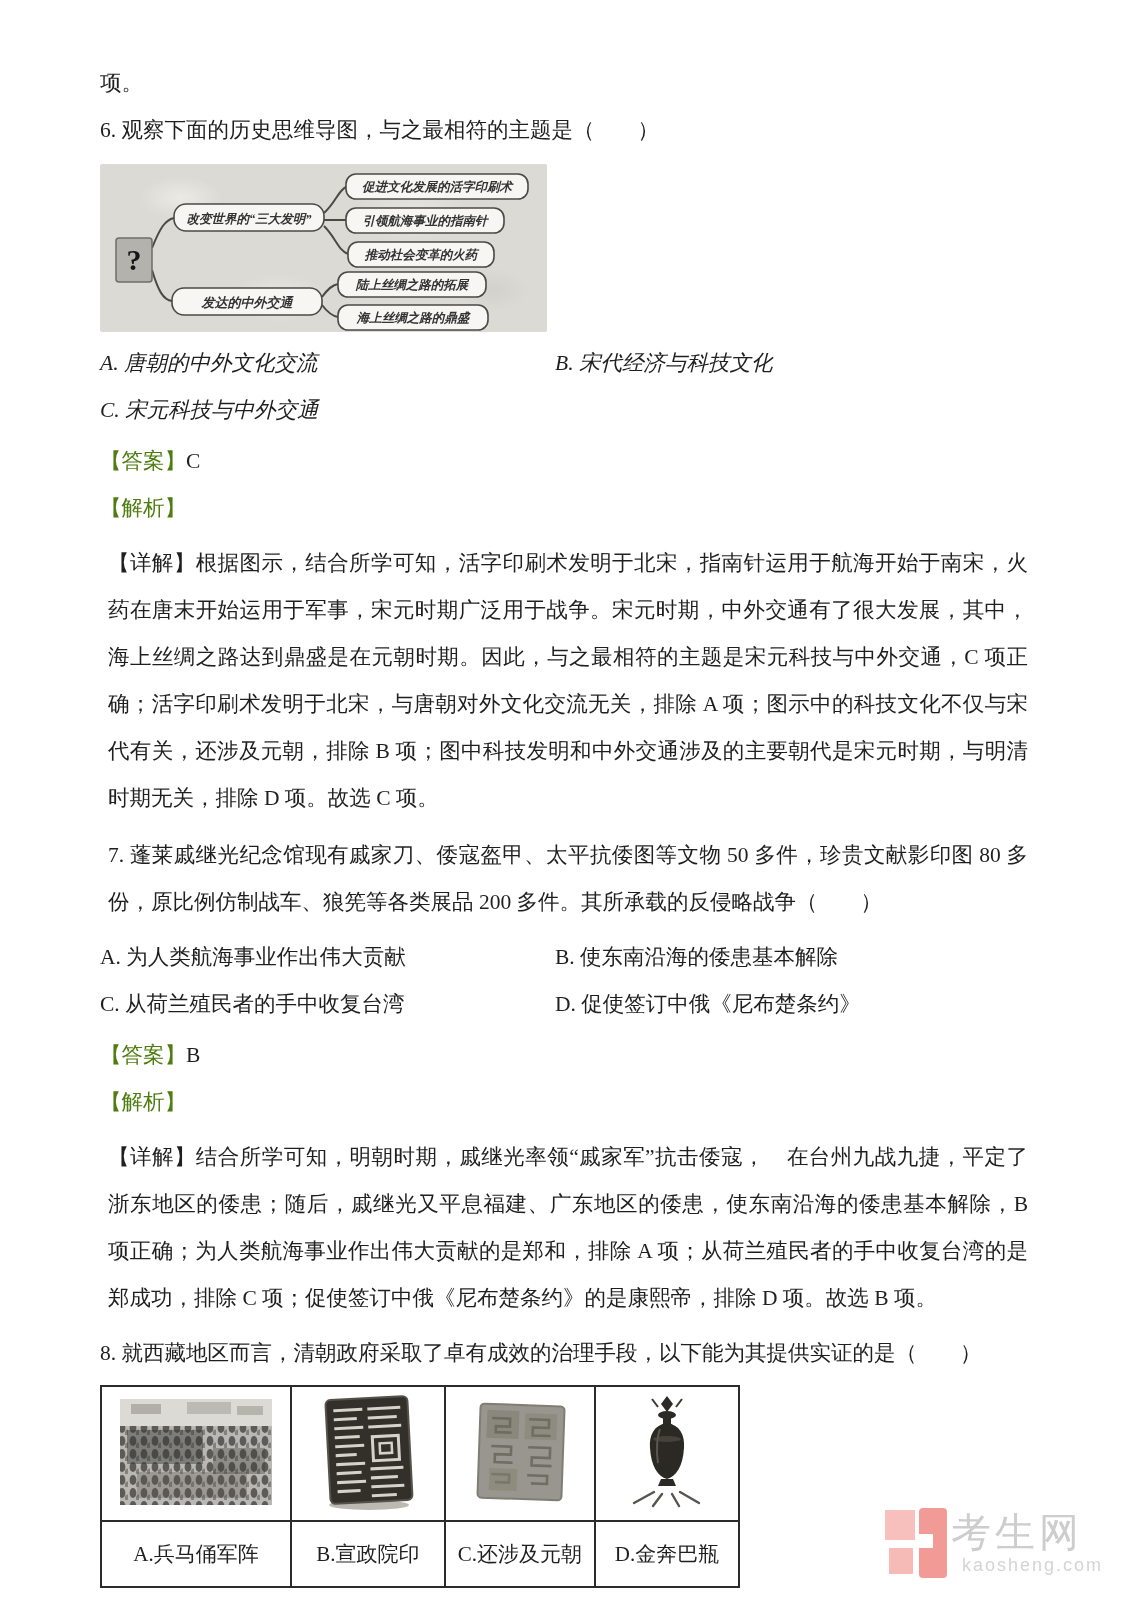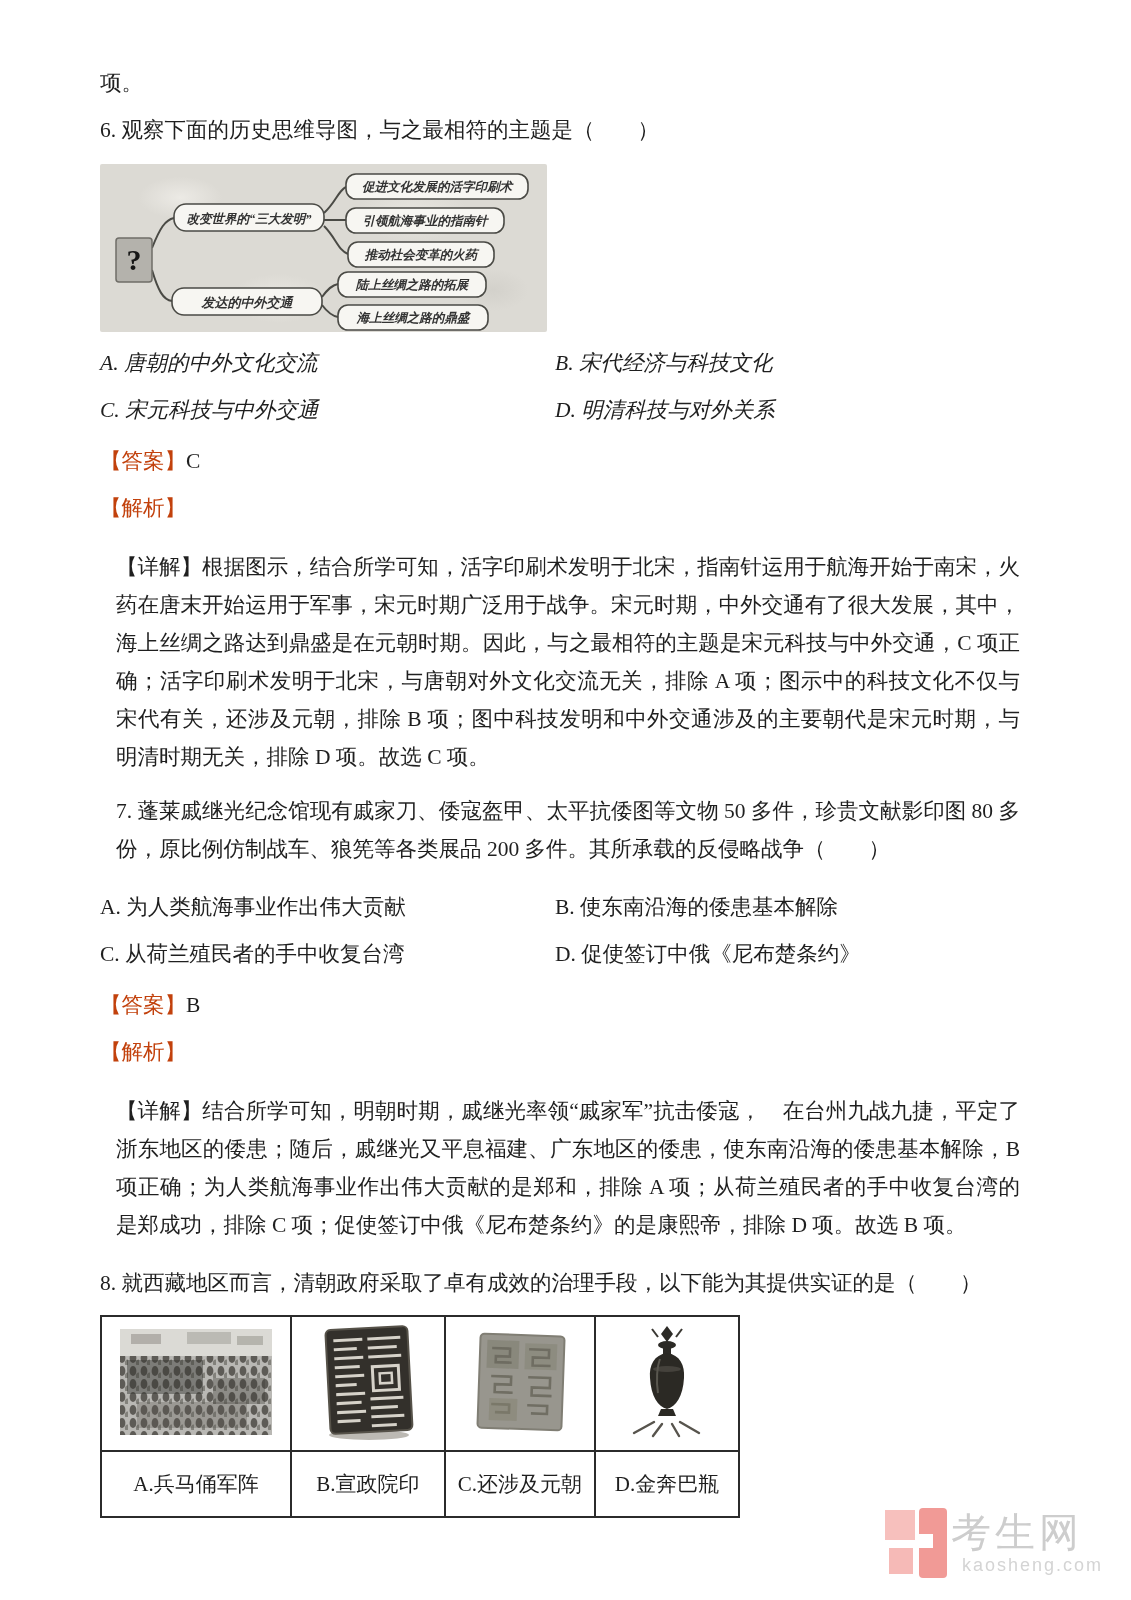--- a/index.html
+++ b/index.html
@@ -12,23 +12,23 @@
     font-family:"Liberation Serif","DejaVu Serif",serif;
     color:#1f1f1f;
     overflow:hidden;
   }
   .content{
     position:absolute;
     left:100px;top:0;
     width:936px;
   }
   .line{line-height:47px;font-size:21.5px;white-space:nowrap;}
-  .para{line-height:38px;font-size:21.5px;text-align:justify;margin:16px;}
+  .para{line-height:47px;font-size:21.5px;text-align:justify;margin:8px;}
   p{margin:0;}
-  .marker-blue{color:#c2410c;font-family:Liberation Serif, serif;}
+  .marker-blue{color:#4d7c0f;font-family:Liberation Serif, serif;}
   .opts{
     display:grid;
     grid-template-columns:455px 1fr;
     font-size:21.5px;
     line-height:47px;
   }
   
   .figure{
     width:447px;height:168px;
     background:
@@ -110,21 +110,20 @@
         <text class="nodetext" x="312" y="125" text-anchor="middle" font-size="12.5">陆上丝绸之路的拓展</text>
         <rect class="node" x="238" y="141" width="150" height="25" rx="10"></rect>
         <text class="nodetext" x="313" y="158" text-anchor="middle" font-size="12.5">海上丝绸之路的鼎盛</text>
       </svg>
     </div>
 
     <div class="opts" style="margin-top:8px;font-style:italic;">
       <span>A. 唐朝的中外文化交流</span>
       <span>B. 宋代经济与科技文化</span>
       <span>C. 宋元科技与中外交通</span>
-      <span>D. 明清科技与对外关系</span>
     </div>
 
     <p class="line" style="margin-top:4px;"><span class="marker-blue">【答案】</span><span>C</span></p>
     <p class="line"><span class="marker-blue">【解析】</span></p>
     <p class="para"><span>【详解】</span><span>根据图示，结合所学可知，活字印刷术发明于北宋，指南针运用于航海开始于南宋，火药在唐末开始运用于军事，宋元时期广泛用于战争。宋元时期，中外交通有了很大发展，其中，海上丝绸之路达到鼎盛是在元朝时期。因此，与之最相符的主题是宋元科技与中外交通，C 项正确；活字印刷术发明于北宋，与唐朝对外文化交流无关，排除 A 项；图示中的科技文化不仅与宋代有关，还涉及元朝，排除 B 项；图中科技发明和中外交通涉及的主要朝代是宋元时期，与明清时期无关，排除 D 项。故选 C 项。</span></p>
 
     <p class="para" style="margin-top:10px;">7. 蓬莱戚继光纪念馆现有戚家刀、倭寇盔甲、太平抗倭图等文物 50 多件，珍贵文献影印图 80 多份，原比例仿制战车、狼筅等各类展品 200 多件。其所承载的反侵略战争（　　）</p>
 
     <div class="opts" style="margin-top:6px;">
       <span>A. 为人类航海事业作出伟大贡献</span>

